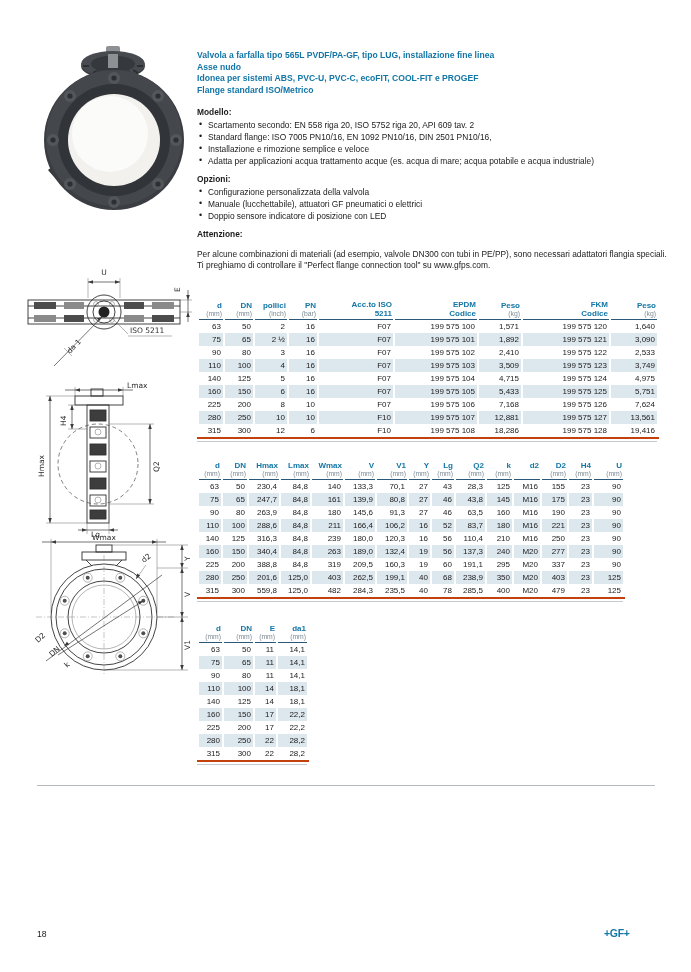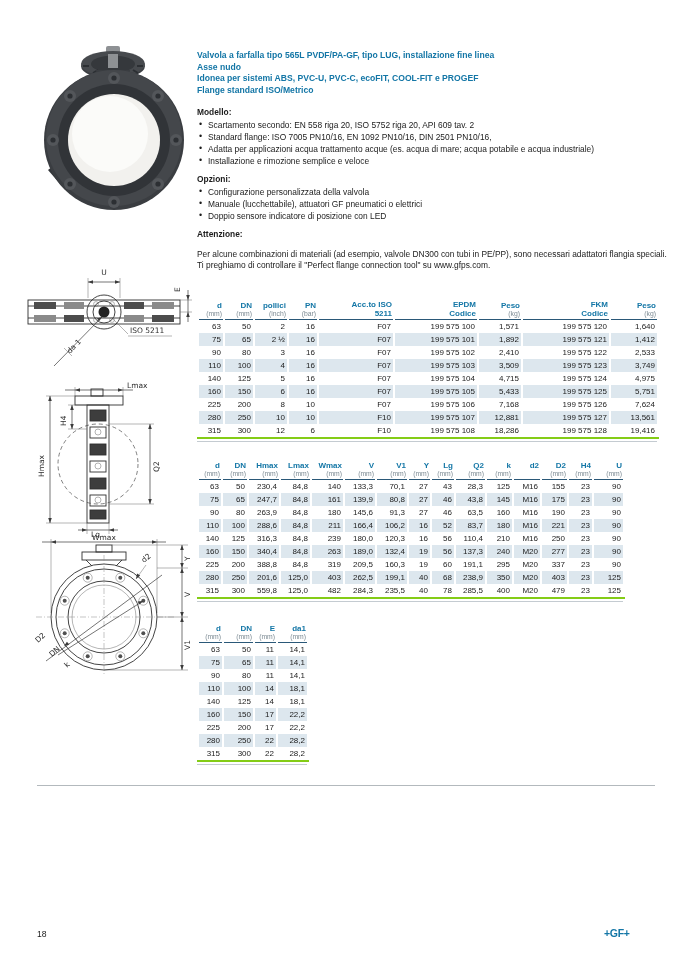--- a/index.html
+++ b/index.html
@@ -21,21 +21,21 @@
   table.dt th{vertical-align:bottom;text-align:right;padding:0 2px 1px 0;
               border-bottom:1px solid #2a5878;font-weight:normal;}
   table.dt .hl{color:#1376a6;font-weight:bold;font-size:8px;line-height:9px;white-space:nowrap;}
   table.dt .hu{color:#7d8b94;font-size:6.8px;line-height:8px;white-space:nowrap;}
   table.dt .hc{color:#1376a6;font-weight:bold;font-size:8px;line-height:9px;white-space:nowrap;}
   table.dt td{text-align:right;height:13px;padding:0 2px 0 0;white-space:nowrap;
               border-left:2px solid transparent;border-right:2px solid transparent;
               background-clip:padding-box;}
   table.dt tr.stripe td{background-color:#dde7ee;}
   table.dt td.bold{font-weight:normal;}
-  table.dt tbody tr:last-child td{border-bottom:2px solid #84cc16;}
+  table.dt tbody tr:last-child td{border-bottom:2px solid #c2410c;}
   .table-end{height:1px;background:#c4cbd1;margin-top:2px;}
 
   
   .page-num{left:37px;top:929px;font-size:8.6px;text-align:right;}
   .brand{left:604px;top:927px;font-size:10.5px;font-weight:bold;color:#1376a6;letter-spacing:-0.3px;}
   .divider{left:37px;top:785px;width:618px;height:1px;background:#b3b9bd;}
 
   
   svg text{font-family:"DejaVu Sans",sans-serif;fill:#2e2e2e;}
   .dim{stroke:#3a3a3a;stroke-width:0.7;fill:none;}
@@ -271,22 +271,22 @@
   <div class="abs text-col">
     <div class="title-line">Valvola a farfalla tipo 565L PVDF/PA-GF, tipo LUG, installazione fine linea</div>
     <div class="title-line">Asse nudo</div>
     <div class="title-line">Idonea per sistemi ABS, PVC-U, PVC-C, ecoFIT, COOL-FIT e PROGEF</div>
     <div class="title-line">Flange standard ISO/Metrico</div>
 
     <div class="sec-head" style="margin-top:11px;">Modello:</div>
     <ul class="bullets">
         <li>Scartamento secondo: EN 558 riga 20, ISO 5752 riga 20, API 609 tav. 2</li>
         <li>Standard flange: ISO 7005 PN10/16, EN 1092 PN10/16, DIN 2501 PN10/16,</li>
+        <li>Installazione e rimozione semplice e veloce</li>
         <li>Adatta per applicazioni acqua trattamento acque (es. acqua di mare; acqua potabile e acqua industriale)</li>
-        <li>Installazione e rimozione semplice e veloce</li>
       </ul>
 
     <div class="sec-head">Opzioni:</div>
     <ul class="bullets">
         <li>Configurazione personalizzata della valvola</li>
         <li>Manuale (lucchettabile), attuatori GF pneumatici o elettrici</li>
         <li>Doppio sensore indicatore di posizione con LED</li>
       </ul>
 
     <div class="sec-head">Attenzione:</div>
@@ -360,21 +360,21 @@
           </tr>
           <tr class="stripe">
             <td>75</td>
             <td>65</td>
             <td>2 ½</td>
             <td>16</td>
             <td>F07</td>
             <td class="bold">199 575 101</td>
             <td>1,892</td>
             <td class="bold">199 575 121</td>
-            <td>1,412</td>
+            <td>3,090</td>
           </tr>
           <tr>
             <td>90</td>
             <td>80</td>
             <td>3</td>
             <td>16</td>
             <td>F07</td>
             <td class="bold">199 575 102</td>
             <td>2,410</td>
             <td class="bold">199 575 122</td>

